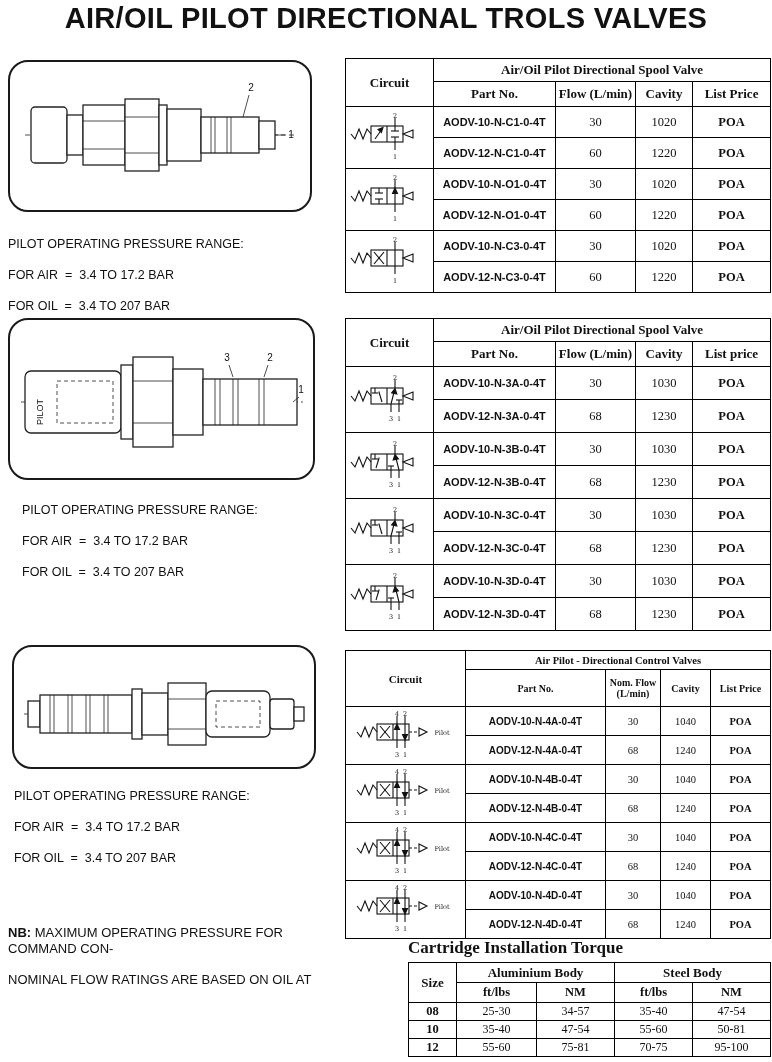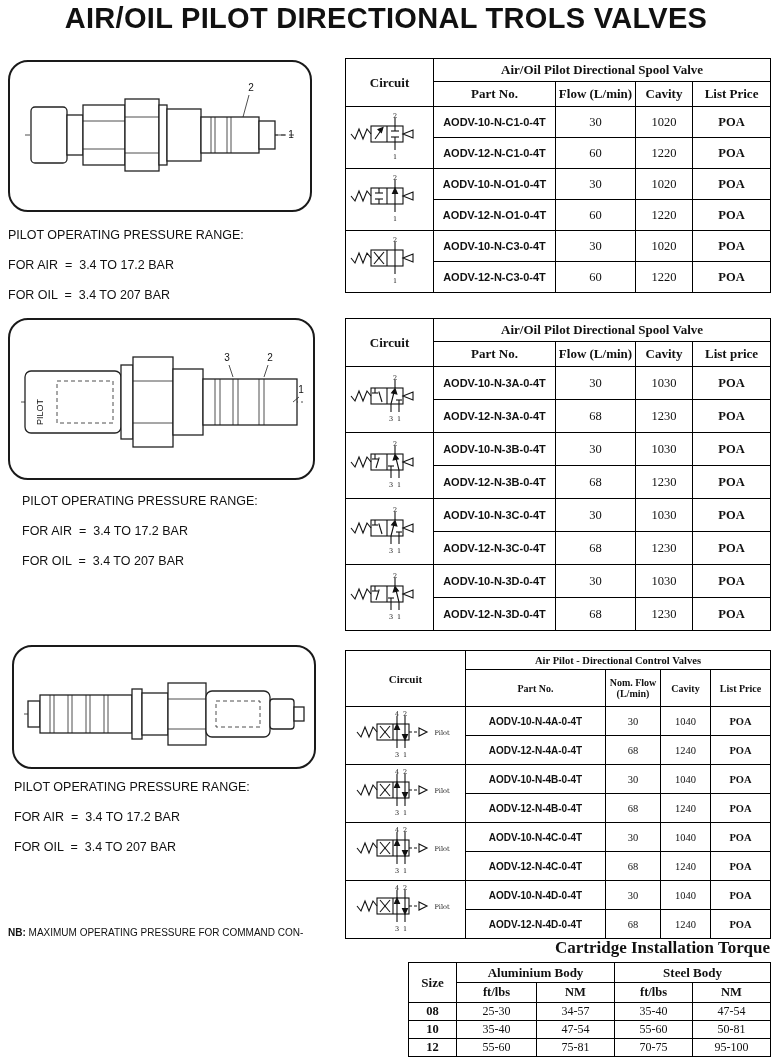--- a/index.html
+++ b/index.html
@@ -9,35 +9,35 @@
   #page-title{position:absolute;top:2px;left:0;width:100%;margin:0;text-align:center;
     font-family:"Liberation Sans",sans-serif;font-weight:bold;font-size:29px;letter-spacing:.3px}
 
   .pbox{position:absolute;border:2px solid #1a1a1a;border-radius:20px;background:#fff;
         display:flex;align-items:center;justify-content:center}
   #box1{left:8px;top:60px;width:300px;height:148px}
   #box2{left:8px;top:318px;width:303px;height:158px}
   #box3{left:12px;top:645px;width:300px;height:120px}
 
   .pblock{position:absolute;font-size:12.5px}
-  .pline{white-space:pre;margin:8px 0 16px 0}
+  .pline{white-space:pre;margin:17px 0 16px 0}
   #pb1{left:8px;top:220px}
   #pb2{left:22px;top:486px}
   #pb3{left:14px;top:772px}
 
-  .note{position:absolute;font-size:10px;line-height:16px;width:335px}
+  .note{position:absolute;font-size:13px;line-height:16px;width:335px}
   #nb{left:8px;top:925px}
   #fn{left:8px;top:972px}
   .b{font-weight:bold}
 
   .tblwrap{position:absolute}
   #tw0{left:345px;top:58px}
   #tw1{left:345px;top:318px}
   #tw2{left:345px;top:650px}
-  #torque-title{position:absolute;left:408px;top:938px;width:362px;text-align:right;
+  #torque-title{position:absolute;left:408px;top:938px;width:362px;text-align:left;
     font:bold 17px "Liberation Serif",serif}
   #twt{position:absolute;left:408px;top:962px}
 
   table{border-collapse:collapse;table-layout:fixed;background:#fff}
   th,td{border:1px solid #000;padding:0;text-align:center;vertical-align:middle;overflow:hidden}
 
   .spool{width:425px}
   .spool .title-h{font:bold 13px "Liberation Serif",serif;height:22px}
   .spool .col-h{font:bold 13px "Liberation Serif",serif;height:24px}
   .spool .circ-h{font:bold 13px "Liberation Serif",serif}
@@ -190,20 +190,21 @@
 <div class="pblock" id="pb3">
   <p class="pline">PILOT OPERATING PRESSURE RANGE:</p>
   <p class="pline">FOR AIR  =  3.4 TO 17.2 BAR</p>
   <p class="pline">FOR OIL  =  3.4 TO 207 BAR</p>
 </div>
 
 <div class="note" id="nb">
   <div><span class="b">NB:</span><span> MAXIMUM OPERATING PRESSURE FOR COMMAND CON-</span></div>
 </div>
 <div class="note" id="fn">
+  <div>NOMINAL FLOW RATINGS ARE BASED ON OIL AT</div>
 </div>
 
 <div class="tblwrap" id="tw0">
   <table class="spool t1">
     <colgroup>
         <col style="width:88px">
         <col style="width:122px">
         <col style="width:80px">
         <col style="width:57px">
         <col style="width:78px">

